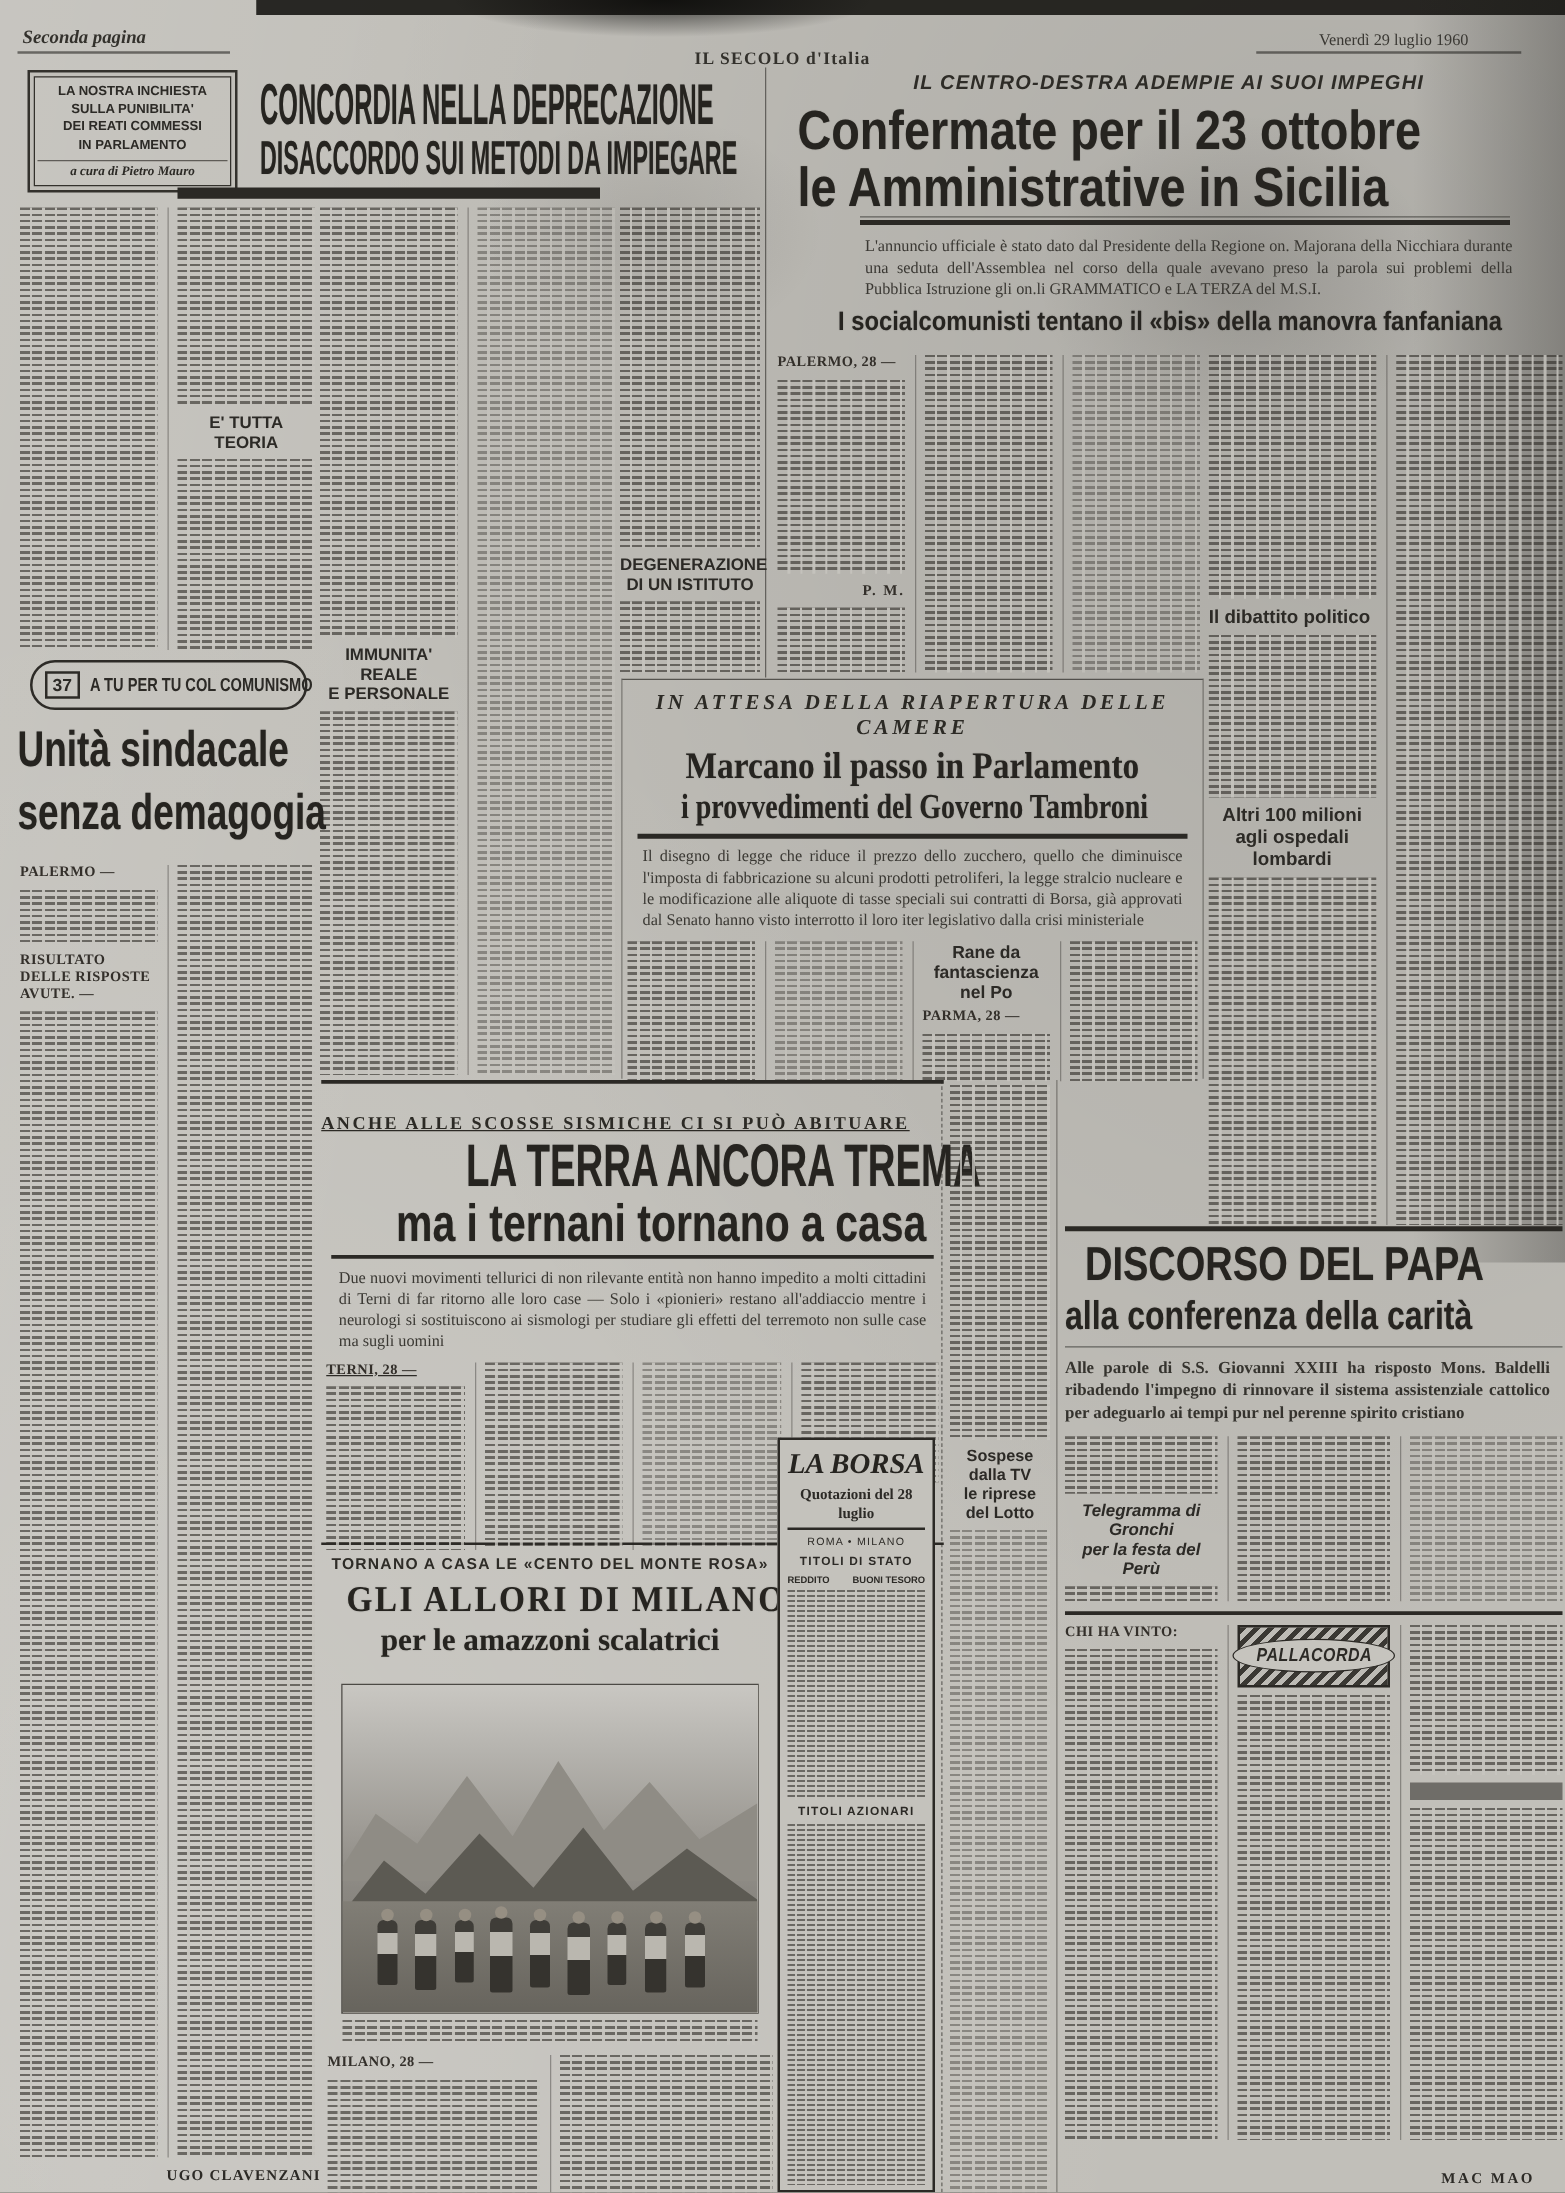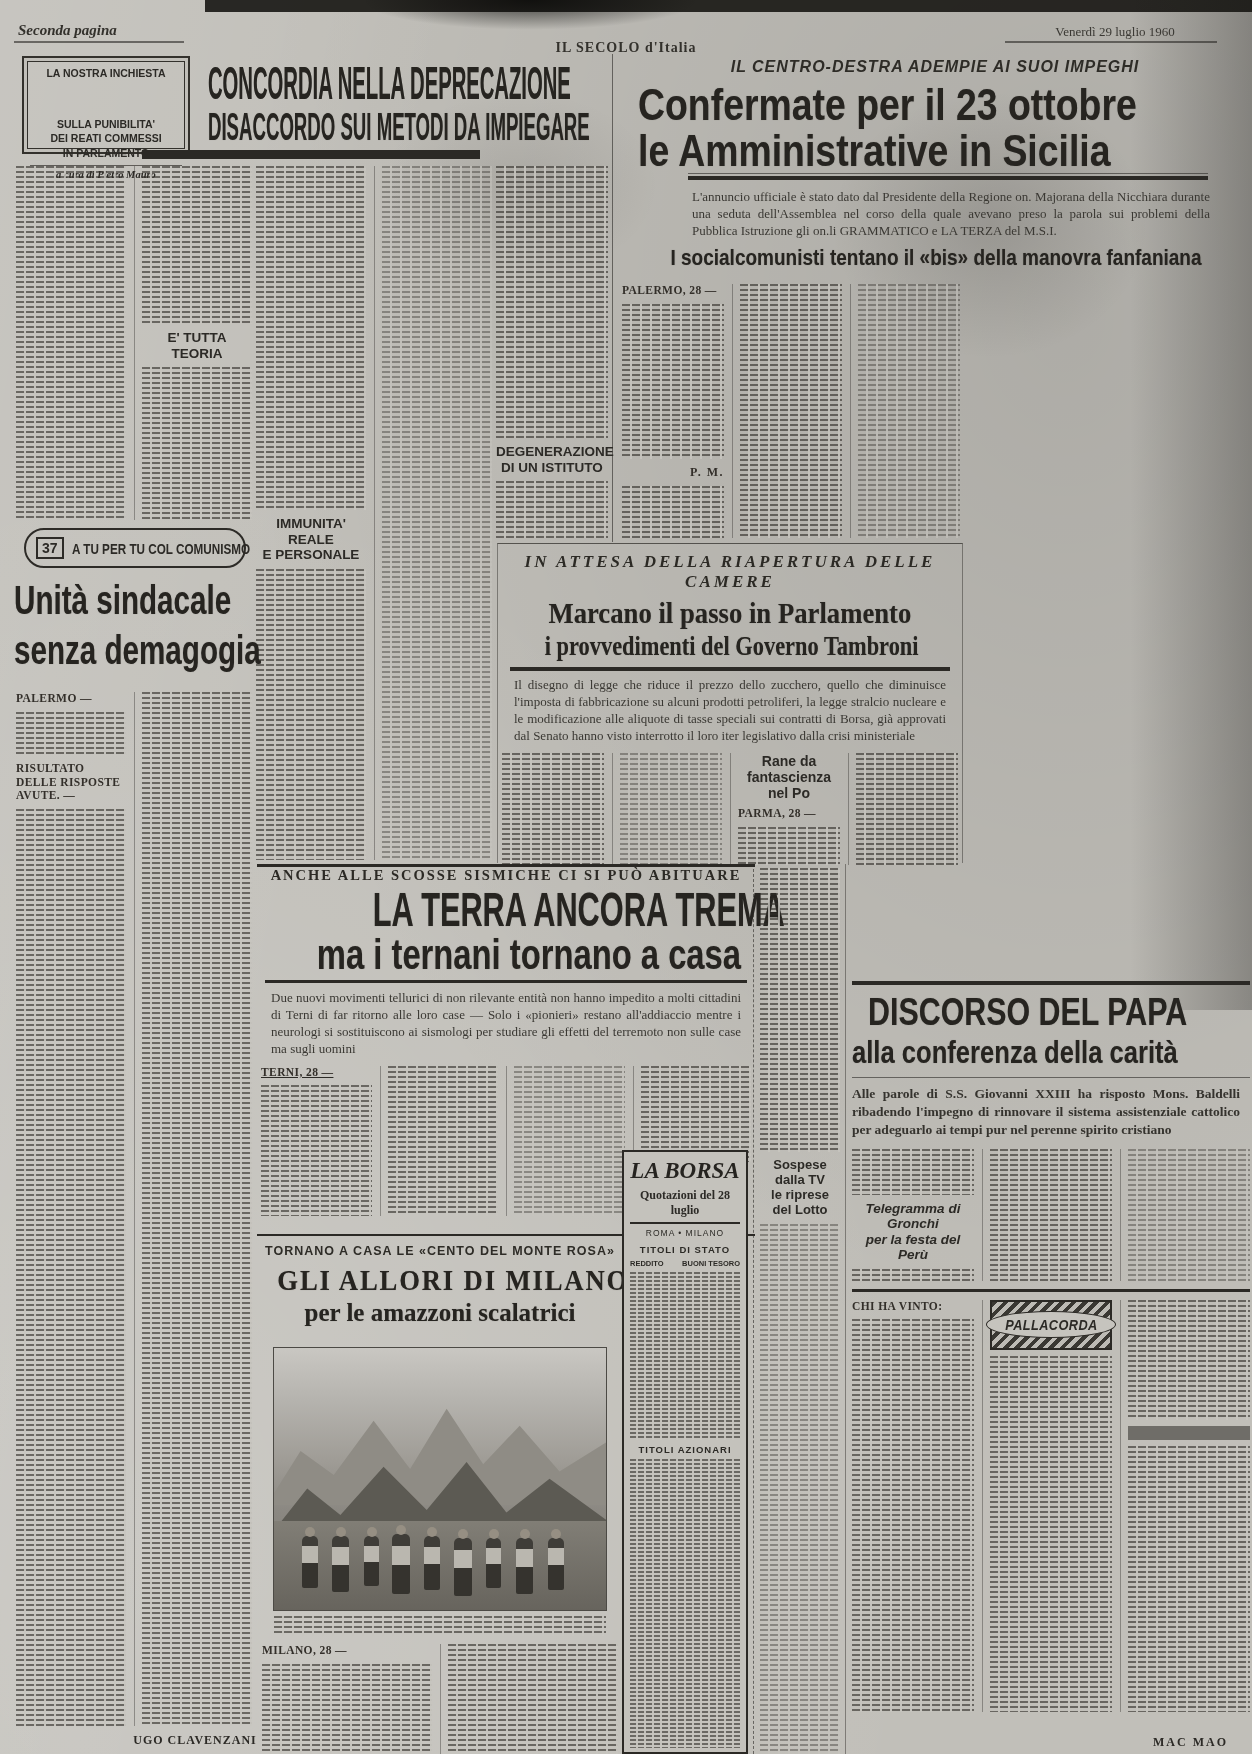--- a/index.html
+++ b/index.html
@@ -59,21 +59,21 @@
   <div class="abs" style="left:380px;top:90px;width:280px;height:190px;background:radial-gradient(ellipse,rgba(30,28,25,.10),transparent 70%);"></div>
 
   <div class="abs" style="left:18px;top:22px;font:italic bold 15px 'Liberation Serif',serif;color:#33312c;">Seconda pagina</div>
   <div class="hair" style="left:14px;top:41px;width:170px;height:2px;"></div>
   <div class="abs" style="left:520px;top:40px;width:212px;text-align:center;font:bold 14px 'Liberation Serif',serif;letter-spacing:1px;color:#33312c;">IL SECOLO d'Italia</div>
   <div class="abs" style="left:1000px;top:24px;width:230px;text-align:center;font:13px 'Liberation Serif',serif;color:#3a3833;">Venerdì 29 luglio 1960</div>
   <div class="hair" style="left:1005px;top:41px;width:212px;height:2px;"></div>
 
   <div class="abs" style="left:22px;top:56px;width:168px;height:98px;border:2px solid #33312c;box-shadow:inset 0 0 0 3px rgba(193,191,185,1), inset 0 0 0 4px #33312c;padding:8px 6px 4px;box-sizing:border-box;text-align:center;">
     <div class="sans" style="font:bold 10.5px/1.35 'Liberation Sans',sans-serif;">LA NOSTRA INCHIESTA</div>
-    <div class="sans" style="font:bold 10.5px/1.35 'Liberation Sans',sans-serif;margin-top:37px;">SULLA PUNIBILITA'</div>
+    <div class="sans" style="font:bold 10.5px/1.35 'Liberation Sans',sans-serif;">SULLA PUNIBILITA'</div>
     <div class="sans" style="font:bold 10.5px/1.35 'Liberation Sans',sans-serif;">DEI REATI COMMESSI</div>
     <div class="sans" style="font:bold 10.5px/1.35 'Liberation Sans',sans-serif;">IN PARLAMENTO</div>
     <div style="margin-top:5px;border-top:1px solid rgba(51,49,44,.7);padding-top:3px;font:italic bold 10.5px 'Liberation Serif',serif;text-align:center;">a cura di Pietro Mauro</div>
   </div>
 
   <div class="abs hl sans" style="left:208px;top:56px;font-weight:bold;font-size:46px;">
     <span class="sqz" style="transform:scaleX(.44);">CONCORDIA NELLA DEPRECAZIONE</span></div>
   <div class="abs hl sans" style="left:208px;top:106px;font-weight:bold;font-size:38px;">
     <span class="sqz" style="transform:scaleX(.49);">DISACCORDO SUI METODI DA IMPIEGARE</span></div>
   <div class="rule" style="left:142px;top:150px;width:338px;height:9px;"></div>
@@ -98,20 +98,34 @@
       <div class="ftx" style="flex:0 0 52px;"></div>
     </div>
     <div class="col">
         <div class="ftx"></div>
       </div>
     <div class="col">
         <div class="ftx lt"></div>
       </div>
   </div>
 
+  <div class="abs cols" style="left:967px;top:284px;width:283px;height:696px;">
+    <div class="col">
+      <div class="ftx" style="flex:0 0 195px;"></div>
+      <div class="fix" style="font:bold 15px 'Liberation Sans',sans-serif;">Il dibattito politico</div>
+      <div class="ftx" style="flex:0 0 130px;"></div>
+      <div class="ssub fix">
+        <span>Altri 100 milioni</span><br>
+        <span>agli ospedali lombardi</span></div>
+      <div class="ftx"></div>
+    </div>
+    <div class="col">
+        <div class="ftx"></div>
+      </div>
+  </div>
 
   <div class="abs cols" style="left:16px;top:166px;width:236px;height:354px;">
     <div class="col">
         <div class="ftx"></div>
       </div>
     <div class="col">
       <div class="ftx" style="flex:0 0 158px;"></div>
       <div class="ssub fix" style="font-size:13.5px;">E' TUTTA TEORIA</div>
       <div class="ftx"></div>
     </div>
@@ -182,21 +196,21 @@
         <div class="lead fix">PARMA, 28 —</div>
         <div class="ftx"></div>
       </div>
       <div class="col">
           <div class="ftx"></div>
         </div>
     </div>
   </div>
 
   <div class="abs" style="left:257px;top:864px;width:498px;height:372px;border-top:3px solid #2b2925;border-bottom:2px solid #2b2925;box-sizing:border-box;">
-    <div style="margin-top:0;text-align:center;font:bold 14.5px 'Liberation Serif',serif;letter-spacing:2px;color:#2c2a25;">ANCHE ALLE SCOSSE SISMICHE CI SI PUÒ ABITUARE</div>
+    <div style="margin-top:24px;font:bold 14.5px 'Liberation Serif',serif;letter-spacing:2px;text-decoration:underline;color:#2c2a25;">ANCHE ALLE SCOSSE SISMICHE CI SI PUÒ ABITUARE</div>
     <div class="hl sans" style="text-align:center;font-weight:bold;font-size:48px;line-height:1.0;margin-top:2px;">
       <span class="sqz" style="transform:scaleX(.64);transform-origin:50% 50%;">LA TERRA ANCORA TREMA</span></div>
     <div class="hl sans" style="text-align:center;font-weight:bold;font-size:42px;line-height:1.0;">
       <span class="sqz" style="transform:scaleX(.78);transform-origin:50% 50%;">ma i ternani tornano a casa</span></div>
     <div style="margin:4px 8px 0;height:3px;background:#2b2925;"></div>
     <div style="margin:6px 14px 0;font:13px/1.32 'Liberation Serif',serif;text-align:justify;color:#3a3833;">Due nuovi movimenti tellurici di non rilevante entità non hanno impedito a molti cittadini di Terni di far ritorno alle loro case — Solo i «pionieri» restano all'addiaccio mentre i neurologi si sostituiscono ai sismologi per studiare gli effetti del terremoto non sulle case ma sugli uomini</div>
     <div class="cols" style="margin:8px 4px 0;height:150px;text-decoration:underline;">
       <div class="col">
         <div class="lead fix">TERNI, 28 —</div>
         <div class="ftx"></div>

